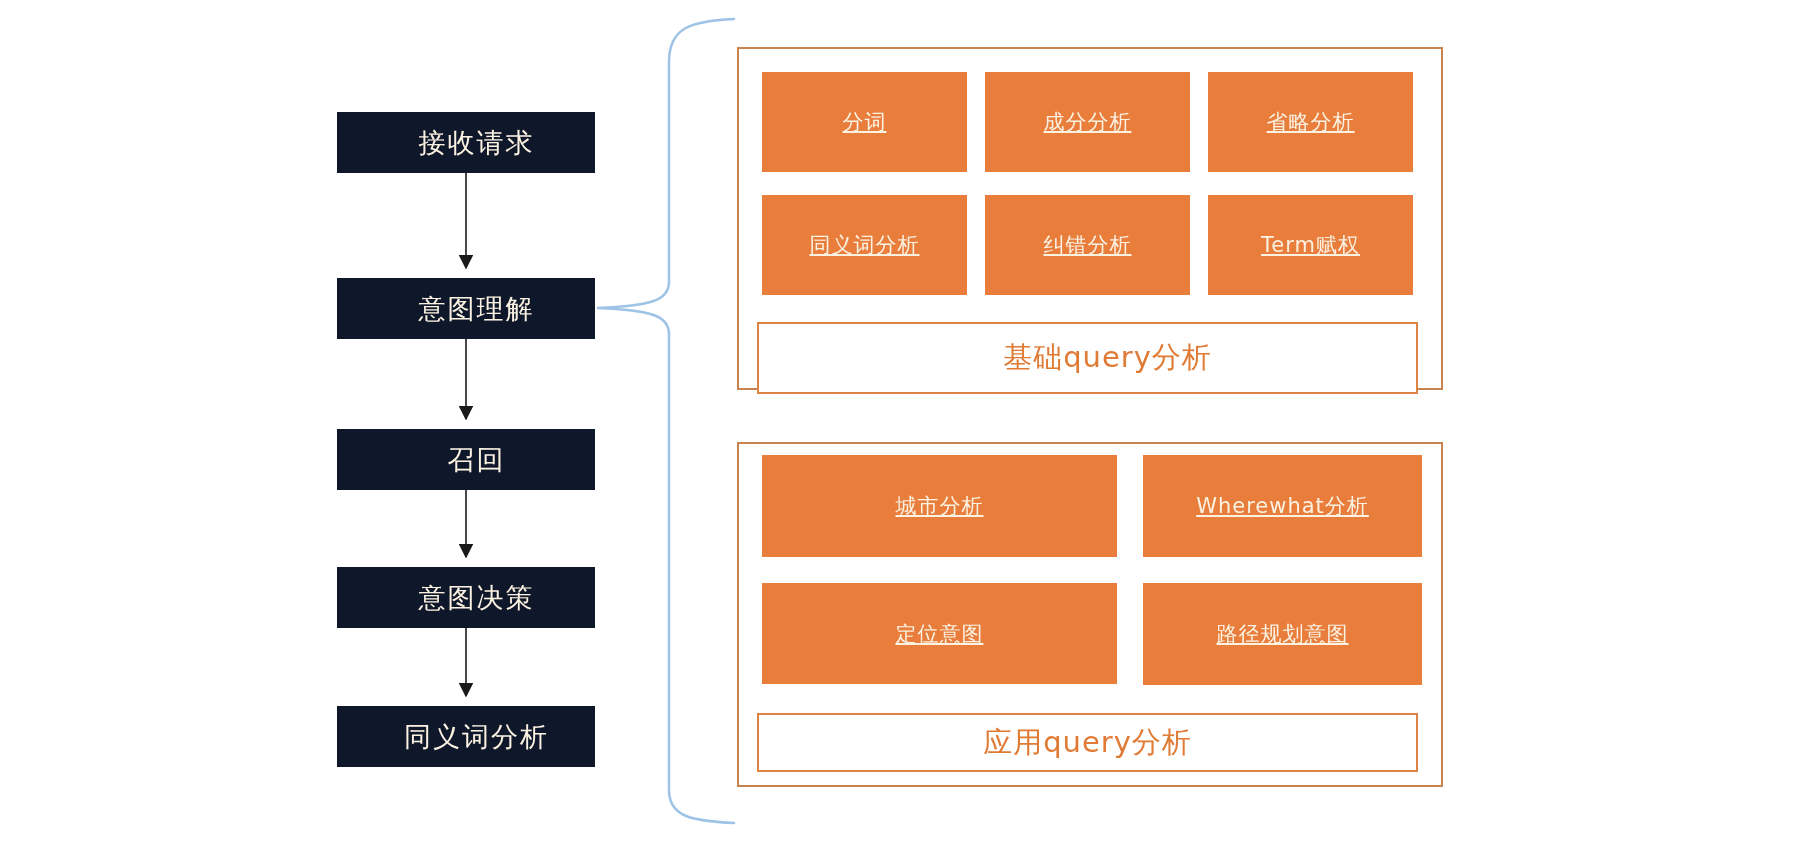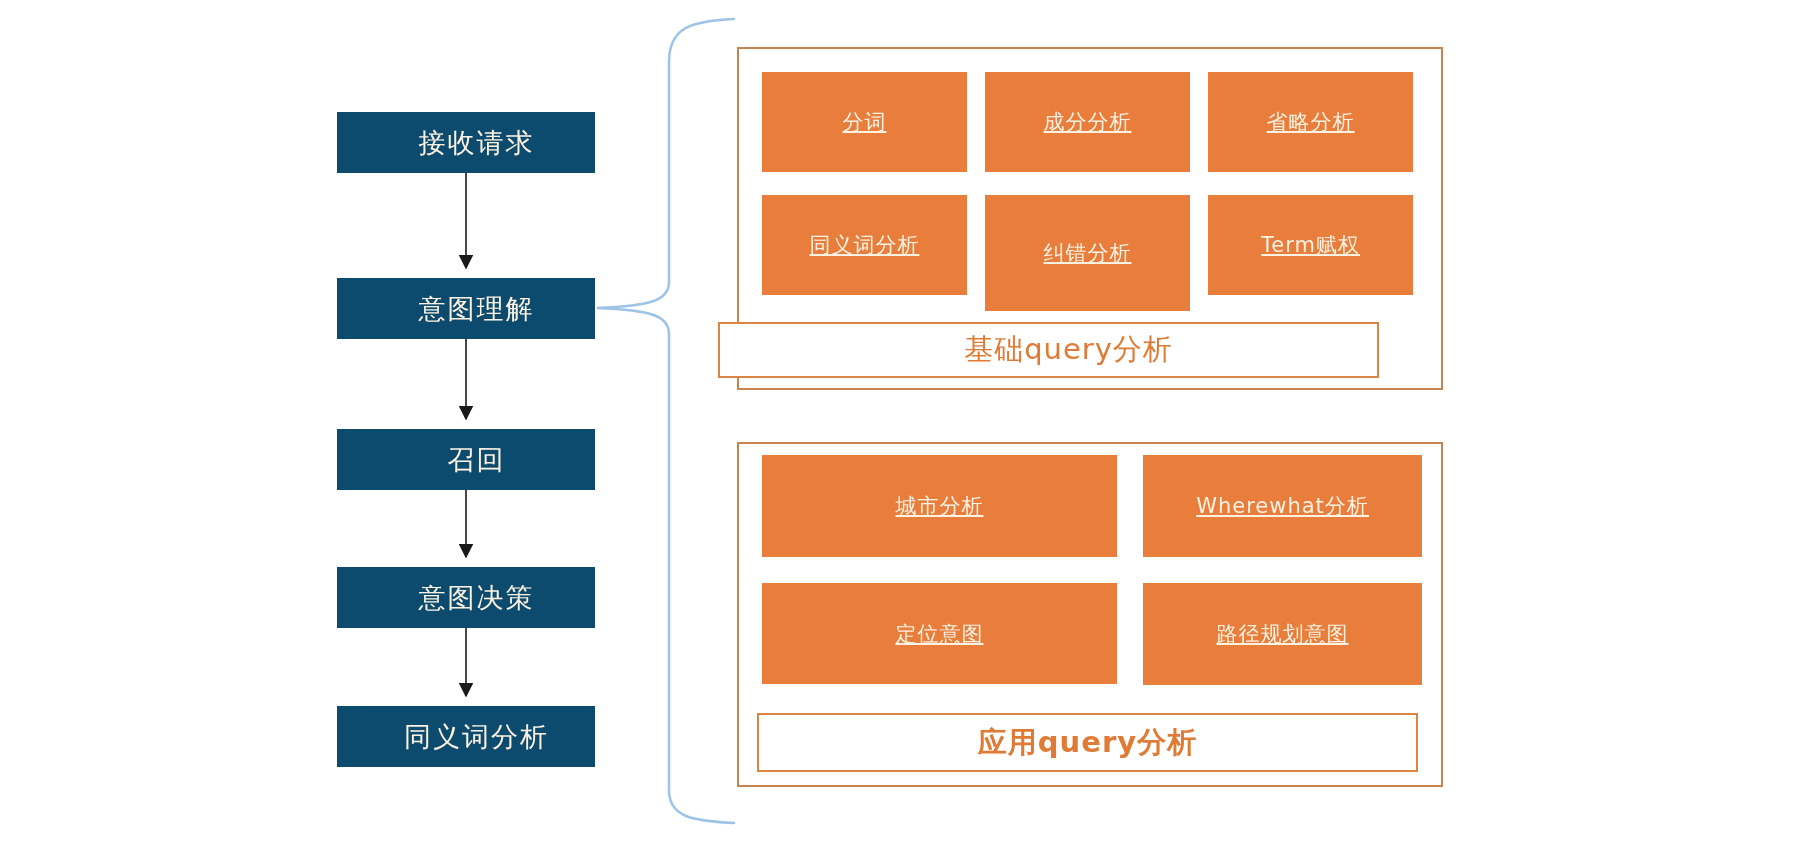--- a/index.html
+++ b/index.html
@@ -6,21 +6,21 @@
   body{
     width:1801px;height:843px;
     background:#ffffff;
     position:relative;
     overflow:hidden;
     font-family:"DejaVu Sans","Liberation Sans",sans-serif;
   }
   .abs{position:absolute;box-sizing:border-box;}
   
   .fbox{
-    background:#0c4a6e;
+    background:#0f172a;
     color:#FBF2E2;
     display:flex;align-items:center;justify-content:center;
     font-size:27px;
     letter-spacing:2px;
     padding-left:21px;
   }
   
   .gbox{
     background:#E87D3C;
     color:#FBF2E2;
@@ -92,41 +92,41 @@
 </div>
 <div class="abs gbox" style="left:985px;top:72px;width:205px;height:100px;">
   <span>成分分析</span>
 </div>
 <div class="abs gbox" style="left:1208px;top:72px;width:205px;height:100px;">
   <span>省略分析</span>
 </div>
 <div class="abs gbox" style="left:762px;top:195px;width:205px;height:100px;">
   <span>同义词分析</span>
 </div>
-<div class="abs gbox" style="left:985px;top:195px;width:205px;height:116px;">
+<div class="abs gbox" style="left:985px;top:195px;width:205px;height:100px;">
   <span>纠错分析</span>
 </div>
 <div class="abs gbox" style="left:1208px;top:195px;width:205px;height:100px;">
   <span>Term赋权</span>
 </div>
 
-<div class="abs glabel" style="left:718px;top:322px;width:661px;height:56px;padding-left:40px;">
+<div class="abs glabel" style="left:757px;top:322px;width:661px;height:72px;padding-left:40px;">
   <span>基础query分析</span>
 </div>
 
 <div class="abs gcontainer" style="left:737px;top:442px;width:706px;height:345px;"></div>
 
 <div class="abs gbox" style="left:762px;top:455px;width:355px;height:102px;">
   <span>城市分析</span>
 </div>
 <div class="abs gbox" style="left:1143px;top:455px;width:279px;height:102px;">
   <span>Wherewhat分析</span>
 </div>
 <div class="abs gbox" style="left:762px;top:583px;width:355px;height:101px;">
   <span>定位意图</span>
 </div>
 <div class="abs gbox" style="left:1143px;top:583px;width:279px;height:102px;">
   <span>路径规划意图</span>
 </div>
 
-<div class="abs glabel" style="left:757px;top:713px;width:661px;height:59px;font-weight:bold;">
+<div class="abs glabel" style="left:757px;top:713px;width:661px;height:59px;">
   <span>应用query分析</span>
 </div>
 
 </body></html>

